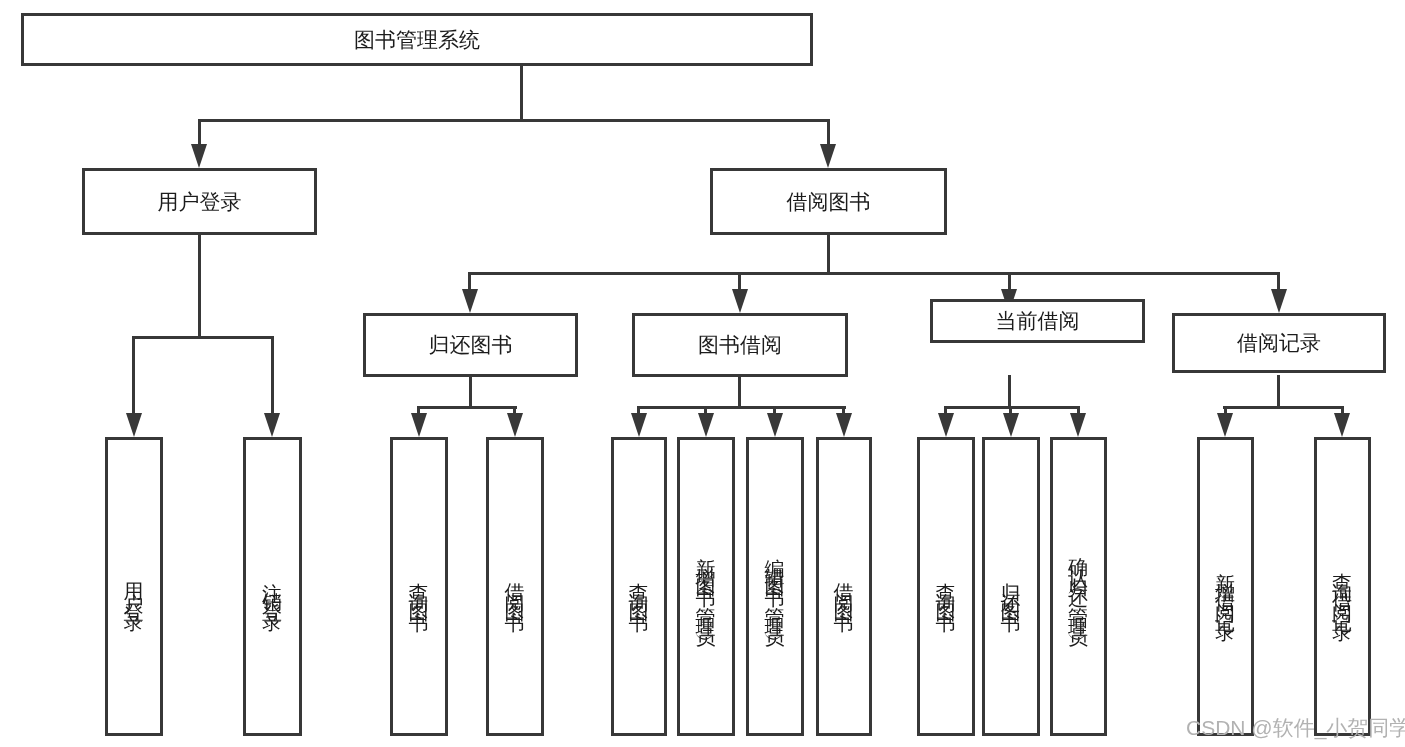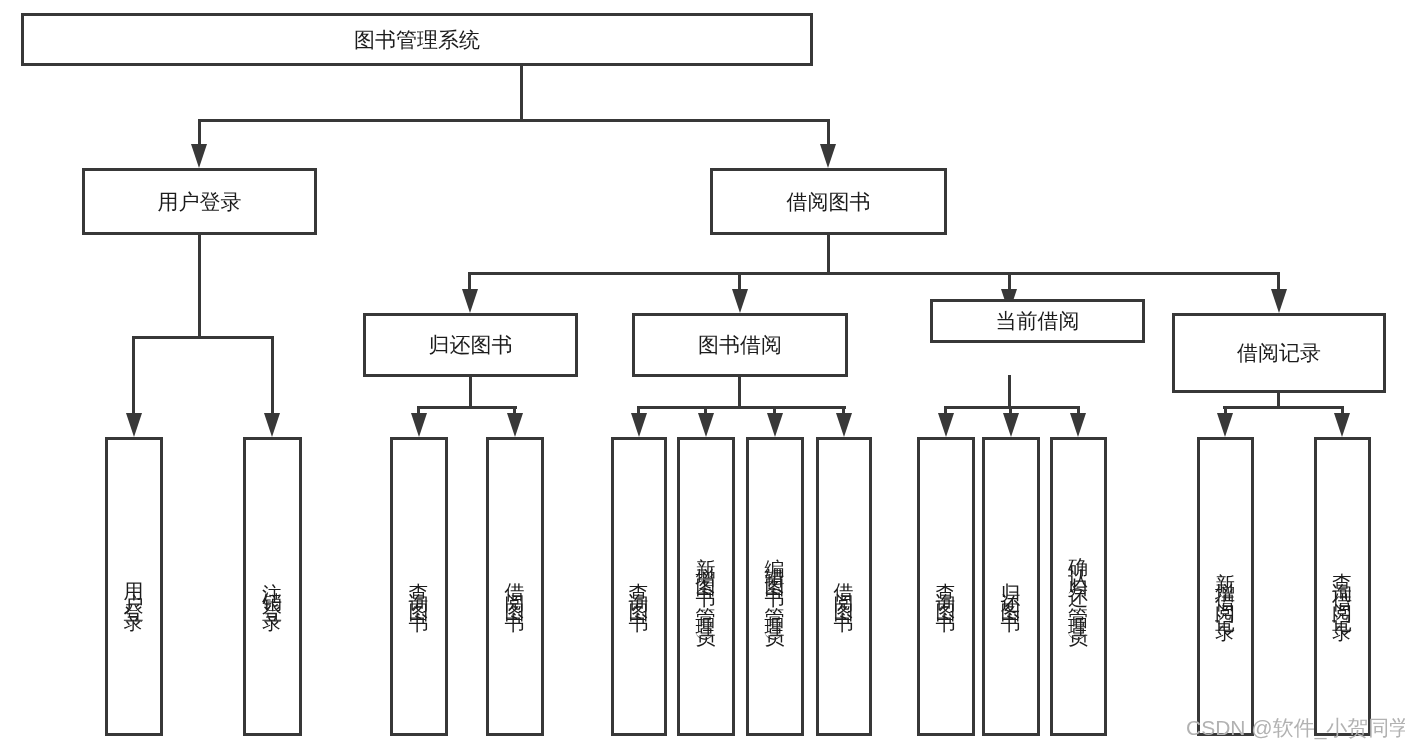--- a/index.html
+++ b/index.html
@@ -73,21 +73,21 @@
 
   <div class="node" style="left:363px;top:313px;width:215px;height:64px;">
     <span>归还图书</span>
   </div>
   <div class="node" style="left:632px;top:313px;width:216px;height:64px;">
     <span>图书借阅</span>
   </div>
   <div class="node" style="left:902px;top:299px;width:215px;height:44px;margin-left:28px;">
     <span>当前借阅</span>
   </div>
-  <div class="node" style="left:1172px;top:313px;width:214px;height:80px;align-items:center;">
+  <div class="node" style="left:1172px;top:313px;width:214px;height:60px;align-items:center;">
     <span>借阅记录</span>
   </div>
 
   <div class="vl" style="left:469px;top:375px;height:33px;"></div>
   <div class="vl" style="left:738px;top:375px;height:33px;"></div>
   <div class="vl" style="left:1008px;top:375px;height:33px;"></div>
   <div class="vl" style="left:1277px;top:375px;height:33px;"></div>
 
   <div class="hl" style="left:417px;top:406px;width:100px;"></div>
   <div class="hl" style="left:637px;top:406px;width:209px;"></div>

